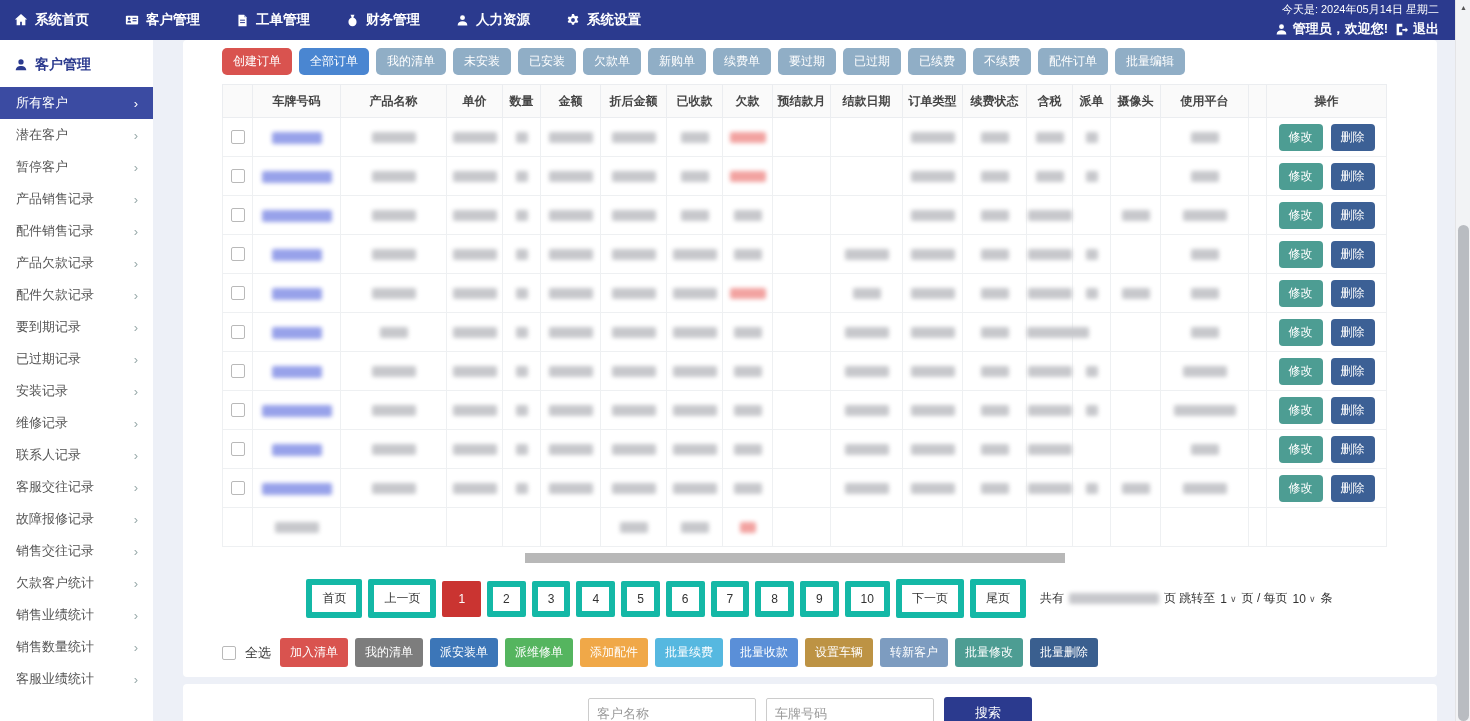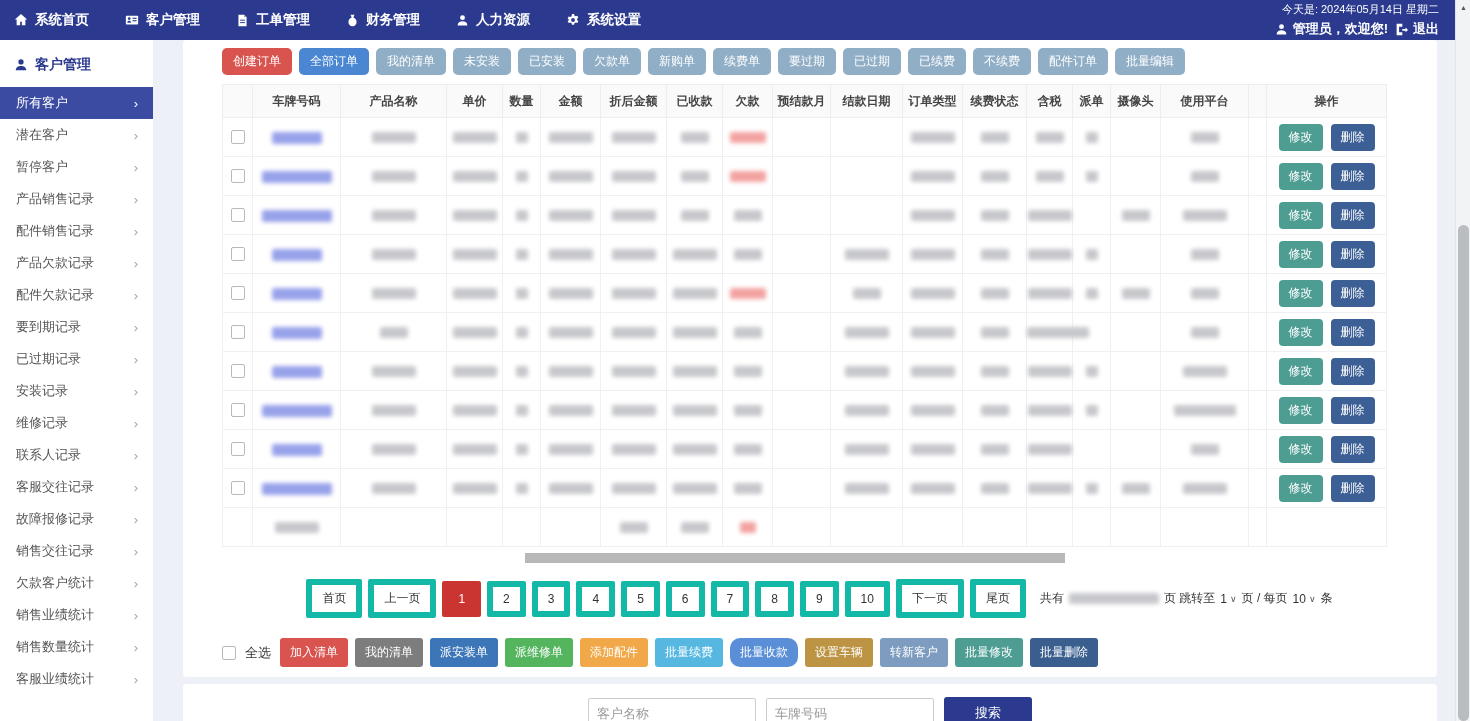--- a/index.html
+++ b/index.html
@@ -596,21 +596,21 @@
     <div class="bulk">
       <span class="cb"></span>
       <span class="bulk-label">全选</span>
       <span id="bulk-btns" style="display:flex;gap:7px;">
           <button class="b-btn" style="background: rgb(217, 83, 79);">加入清单</button>
           <button class="b-btn" style="background: rgb(125, 125, 125);">我的清单</button>
           <button class="b-btn" style="background: rgb(60, 118, 184);">派安装单</button>
           <button class="b-btn" style="background: rgb(85, 181, 95);">派维修单</button>
           <button class="b-btn" style="background: rgb(240, 168, 72);">添加配件</button>
           <button class="b-btn" style="background: rgb(86, 184, 224);">批量续费</button>
-          <button class="b-btn" style="background: rgb(90, 143, 216); border-radius: 10px;">批量收款</button>
+          <button class="b-btn" style="background: rgb(90, 143, 216);">批量收款</button>
           <button class="b-btn" style="background: rgb(189, 147, 68);">设置车辆</button>
           <button class="b-btn" style="background: rgb(125, 156, 192);">转新客户</button>
           <button class="b-btn" style="background: rgb(77, 157, 147);">批量修改</button>
           <button class="b-btn" style="background: rgb(58, 95, 143);">批量删除</button>
         </span>
     </div>
   </div>
 
   <div class="panel panel2">
     <input class="s-input" type="text" placeholder="客户名称" style="">

